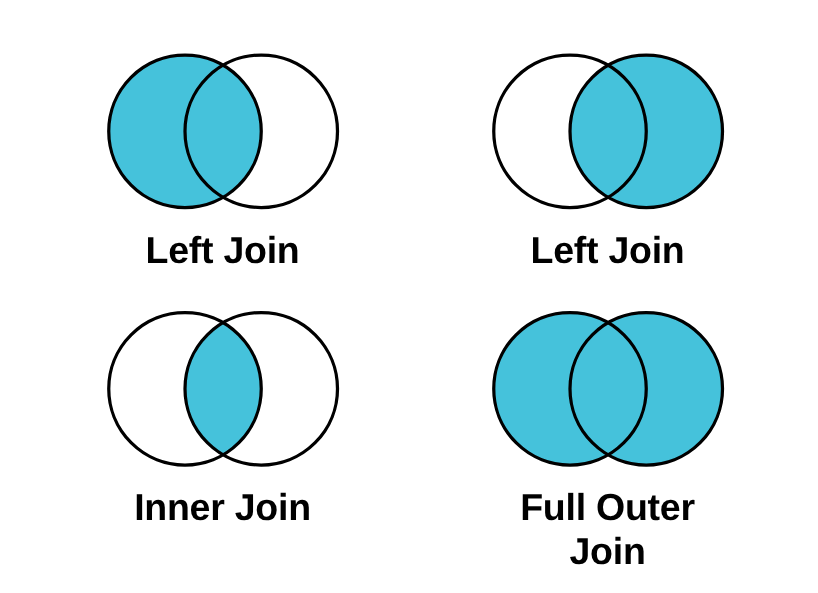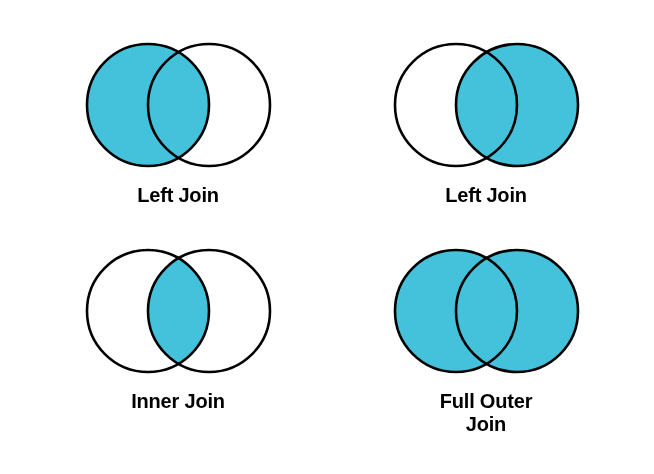--- a/index.html
+++ b/index.html
@@ -43,21 +43,21 @@
     fill: none;
     stroke: #000000;
     stroke-width: 2.6;
   }
 
   .venn-fill-none { fill: #ffffff; }
 
   .join-label {
     margin-top: 14px;
     font-family: "Liberation Sans", sans-serif;
-    font-size: 20px;
+    font-size: 30px;
     font-weight: bold;
     line-height: 1.16;
     color: #000000;
     text-align: center;
     letter-spacing: -0.2px;
     white-space: pre-line;
     width: 185px;
   }
 
   .cell-full-join .join-label { width: 160px; }

